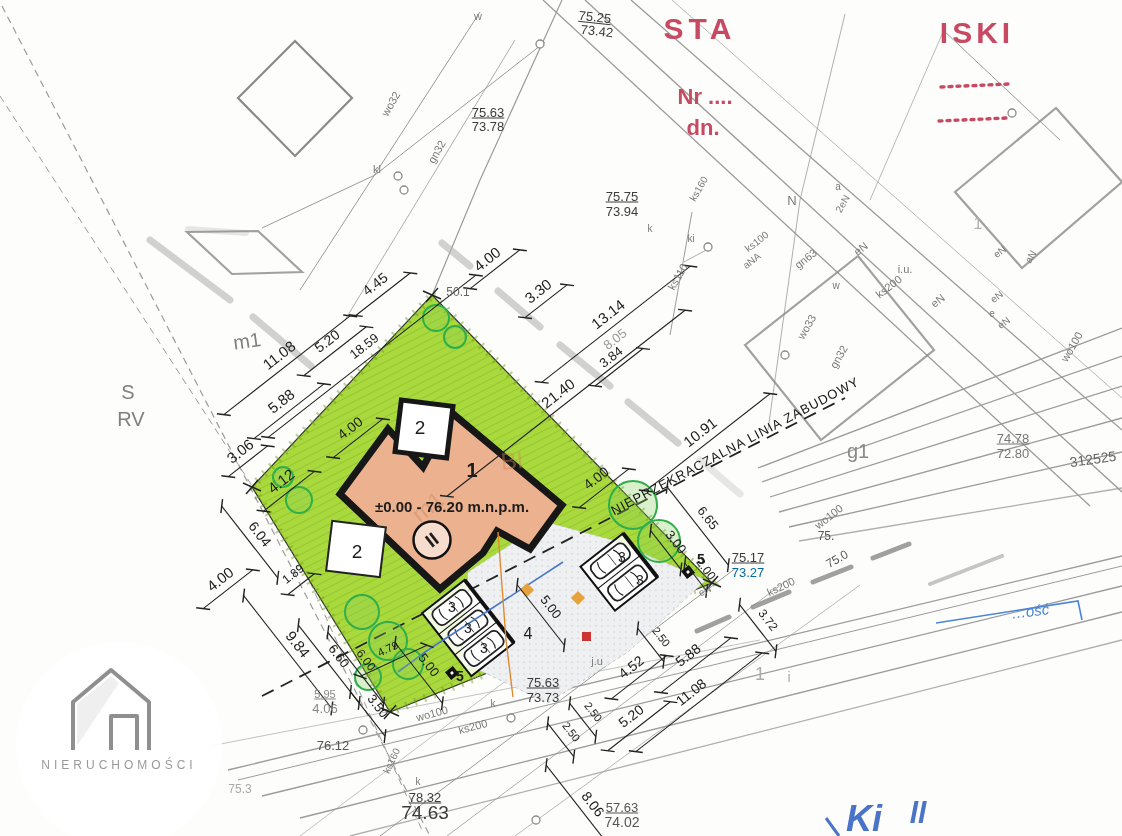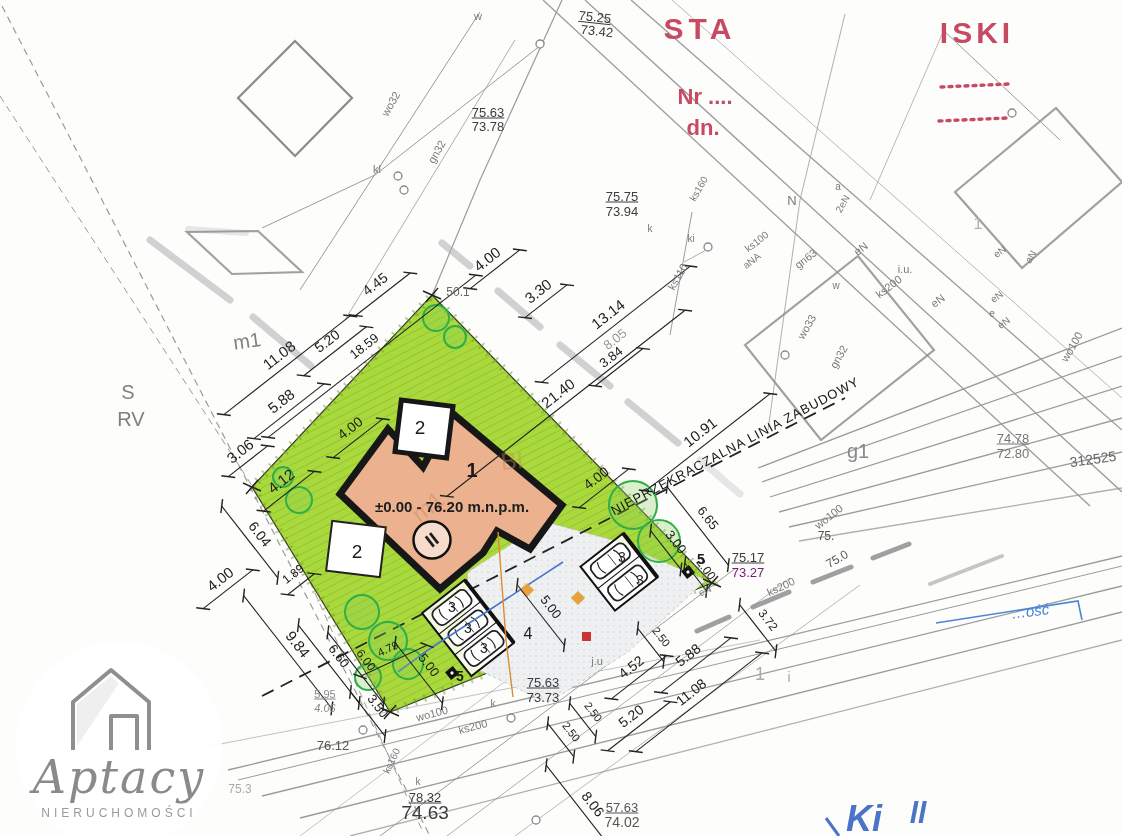--- a/index.html
+++ b/index.html
@@ -402,25 +402,25 @@
       <span class="lbl" style="left: 488px; top: 126px; font-size: 13px; color: rgb(60, 60, 60); transform: translate(-50%, -50%) rotate(0deg);">73.78</span>
       <span class="lbl" style="left: 622px; top: 196px; font-size: 13px; color: rgb(60, 60, 60); transform: translate(-50%, -50%) rotate(0deg); text-decoration: underline;">75.75</span>
       <span class="lbl" style="left: 622px; top: 211px; font-size: 13px; color: rgb(60, 60, 60); transform: translate(-50%, -50%) rotate(0deg);">73.94</span>
       <span class="lbl" style="left: 543px; top: 682px; font-size: 13px; color: rgb(60, 60, 60); transform: translate(-50%, -50%) rotate(0deg); text-decoration: underline;">75.63</span>
       <span class="lbl" style="left: 543px; top: 697px; font-size: 13px; color: rgb(60, 60, 60); transform: translate(-50%, -50%) rotate(0deg);">73.73</span>
       <span class="lbl" style="left: 425px; top: 797px; font-size: 13px; color: rgb(60, 60, 60); transform: translate(-50%, -50%) rotate(0deg); text-decoration: underline;">78.32</span>
       <span class="lbl" style="left: 425px; top: 812px; font-size: 19px; color: rgb(60, 60, 60); transform: translate(-50%, -50%) rotate(0deg);">74.63</span>
       <span class="lbl" style="left: 622px; top: 807px; font-size: 13px; color: rgb(85, 85, 85); transform: translate(-50%, -50%) rotate(0deg); text-decoration: underline;">57.63</span>
       <span class="lbl" style="left: 622px; top: 822px; font-size: 14px; color: rgb(85, 85, 85); transform: translate(-50%, -50%) rotate(0deg);">74.02</span>
       <span class="lbl" style="left: 748px; top: 557px; font-size: 13px; color: rgb(60, 60, 60); transform: translate(-50%, -50%) rotate(0deg); text-decoration: underline;">75.17</span>
-      <span class="lbl" style="left: 748px; top: 572px; font-size: 13px; color: #701a75; transform: translate(-50%, -50%) rotate(0deg); text-align: right;">73.27</span>
+      <span class="lbl" style="left: 748px; top: 572px; font-size: 13px; color: #0369a1; transform: translate(-50%, -50%) rotate(0deg); text-align: right;">73.27</span>
       <span class="lbl" style="left: 1013px; top: 438px; font-size: 13px; color: rgb(119, 119, 119); transform: translate(-50%, -50%) rotate(0deg); text-decoration: underline;">74.78</span>
       <span class="lbl" style="left: 1013px; top: 453px; font-size: 13px; color: rgb(119, 119, 119); transform: translate(-50%, -50%) rotate(0deg);">72.80</span>
       <span class="lbl" style="left: 325px; top: 694px; font-size: 11px; color: rgb(136, 136, 136); transform: translate(-50%, -50%) rotate(0deg); text-decoration: underline;">5.95</span>
-      <span class="lbl" style="left: 325px; top: 708px; font-size: 11px; color: rgb(136, 136, 136); transform: translate(-50%, -50%) rotate(0deg); font-style: italic;">4.06</span>
+      <span class="lbl" style="left: 325px; top: 708px; font-size: 13px; color: rgb(136, 136, 136); transform: translate(-50%, -50%) rotate(0deg);">4.06</span>
       <span class="lbl" style="left: 333px; top: 745px; font-size: 13px; color: rgb(85, 85, 85); transform: translate(-50%, -50%) rotate(0deg);">76.12</span>
       <span class="lbl" style="left: 458px; top: 292px; font-size: 12px; color: rgb(102, 102, 102); transform: translate(-50%, -50%) rotate(0deg);">50.1</span>
       <span class="lbl" style="left: 826px; top: 536px; font-size: 12px; color: rgb(85, 85, 85); transform: translate(-50%, -50%) rotate(0deg);">75.</span>
       <span class="lbl" style="left: 837px; top: 559px; font-size: 12px; color: rgb(85, 85, 85); transform: translate(-50%, -50%) rotate(-30deg);">75.0</span>
       <span class="lbl" style="left: 240px; top: 789px; font-size: 12px; color: rgb(170, 170, 170); transform: translate(-50%, -50%) rotate(0deg);">75.3</span>
       <span class="lbl" style="left: 1093px; top: 459px; font-size: 14px; color: rgb(102, 102, 102); transform: translate(-50%, -50%) rotate(-8deg);">312525</span>
       <span class="lbl" style="left: 375px; top: 284px; font-size: 14px; color: rgb(28, 28, 28); transform: translate(-50%, -50%) rotate(-38deg);">4.45</span>
       <span class="lbl" style="left: 487px; top: 259px; font-size: 15px; color: rgb(28, 28, 28); transform: translate(-50%, -50%) rotate(-38deg);">4.00</span>
       <span class="lbl" style="left: 538px; top: 291px; font-size: 15px; color: rgb(28, 28, 28); transform: translate(-50%, -50%) rotate(-38deg);">3.30</span>
       <span class="lbl" style="left: 608px; top: 314px; font-size: 15px; color: rgb(28, 28, 28); transform: translate(-50%, -50%) rotate(-38deg);">13.14</span>
@@ -521,17 +521,16 @@
       <span class="lbl" style="left: 864px; top: 819px; font-size: 36px; color: rgb(74, 116, 200); transform: translate(-50%, -50%) rotate(0deg); font-weight: bold; font-style: italic;">Ki</span>
       <span class="lbl" style="left: 918px; top: 813px; font-size: 30px; color: rgb(74, 116, 200); transform: translate(-50%, -50%) rotate(0deg); font-weight: bold; font-style: italic;">ll</span>
     </div>
 
 <div id="logo">
   <svg width="120" height="96" viewBox="0 0 120 96">
     <path d="M14 90 L14 42 L52 10 L90 42 L90 90" fill="none" stroke="#8f8f8f" stroke-width="4" stroke-linejoin="round"></path>
     <path d="M52 90 L52 56 L78 56 L78 90" fill="none" stroke="#8f8f8f" stroke-width="4" stroke-linejoin="round"></path>
     <path d="M18 86 L18 44 L52 16 L60 23" fill="rgba(190,190,190,0.25)" stroke="none"></path>
   </svg>
-  <div class="brand">Aptacy</div>
   <div class="subtitle">NIERUCHOMOŚCI</div>
 </div>
 
 </div>
 
 </body></html>

